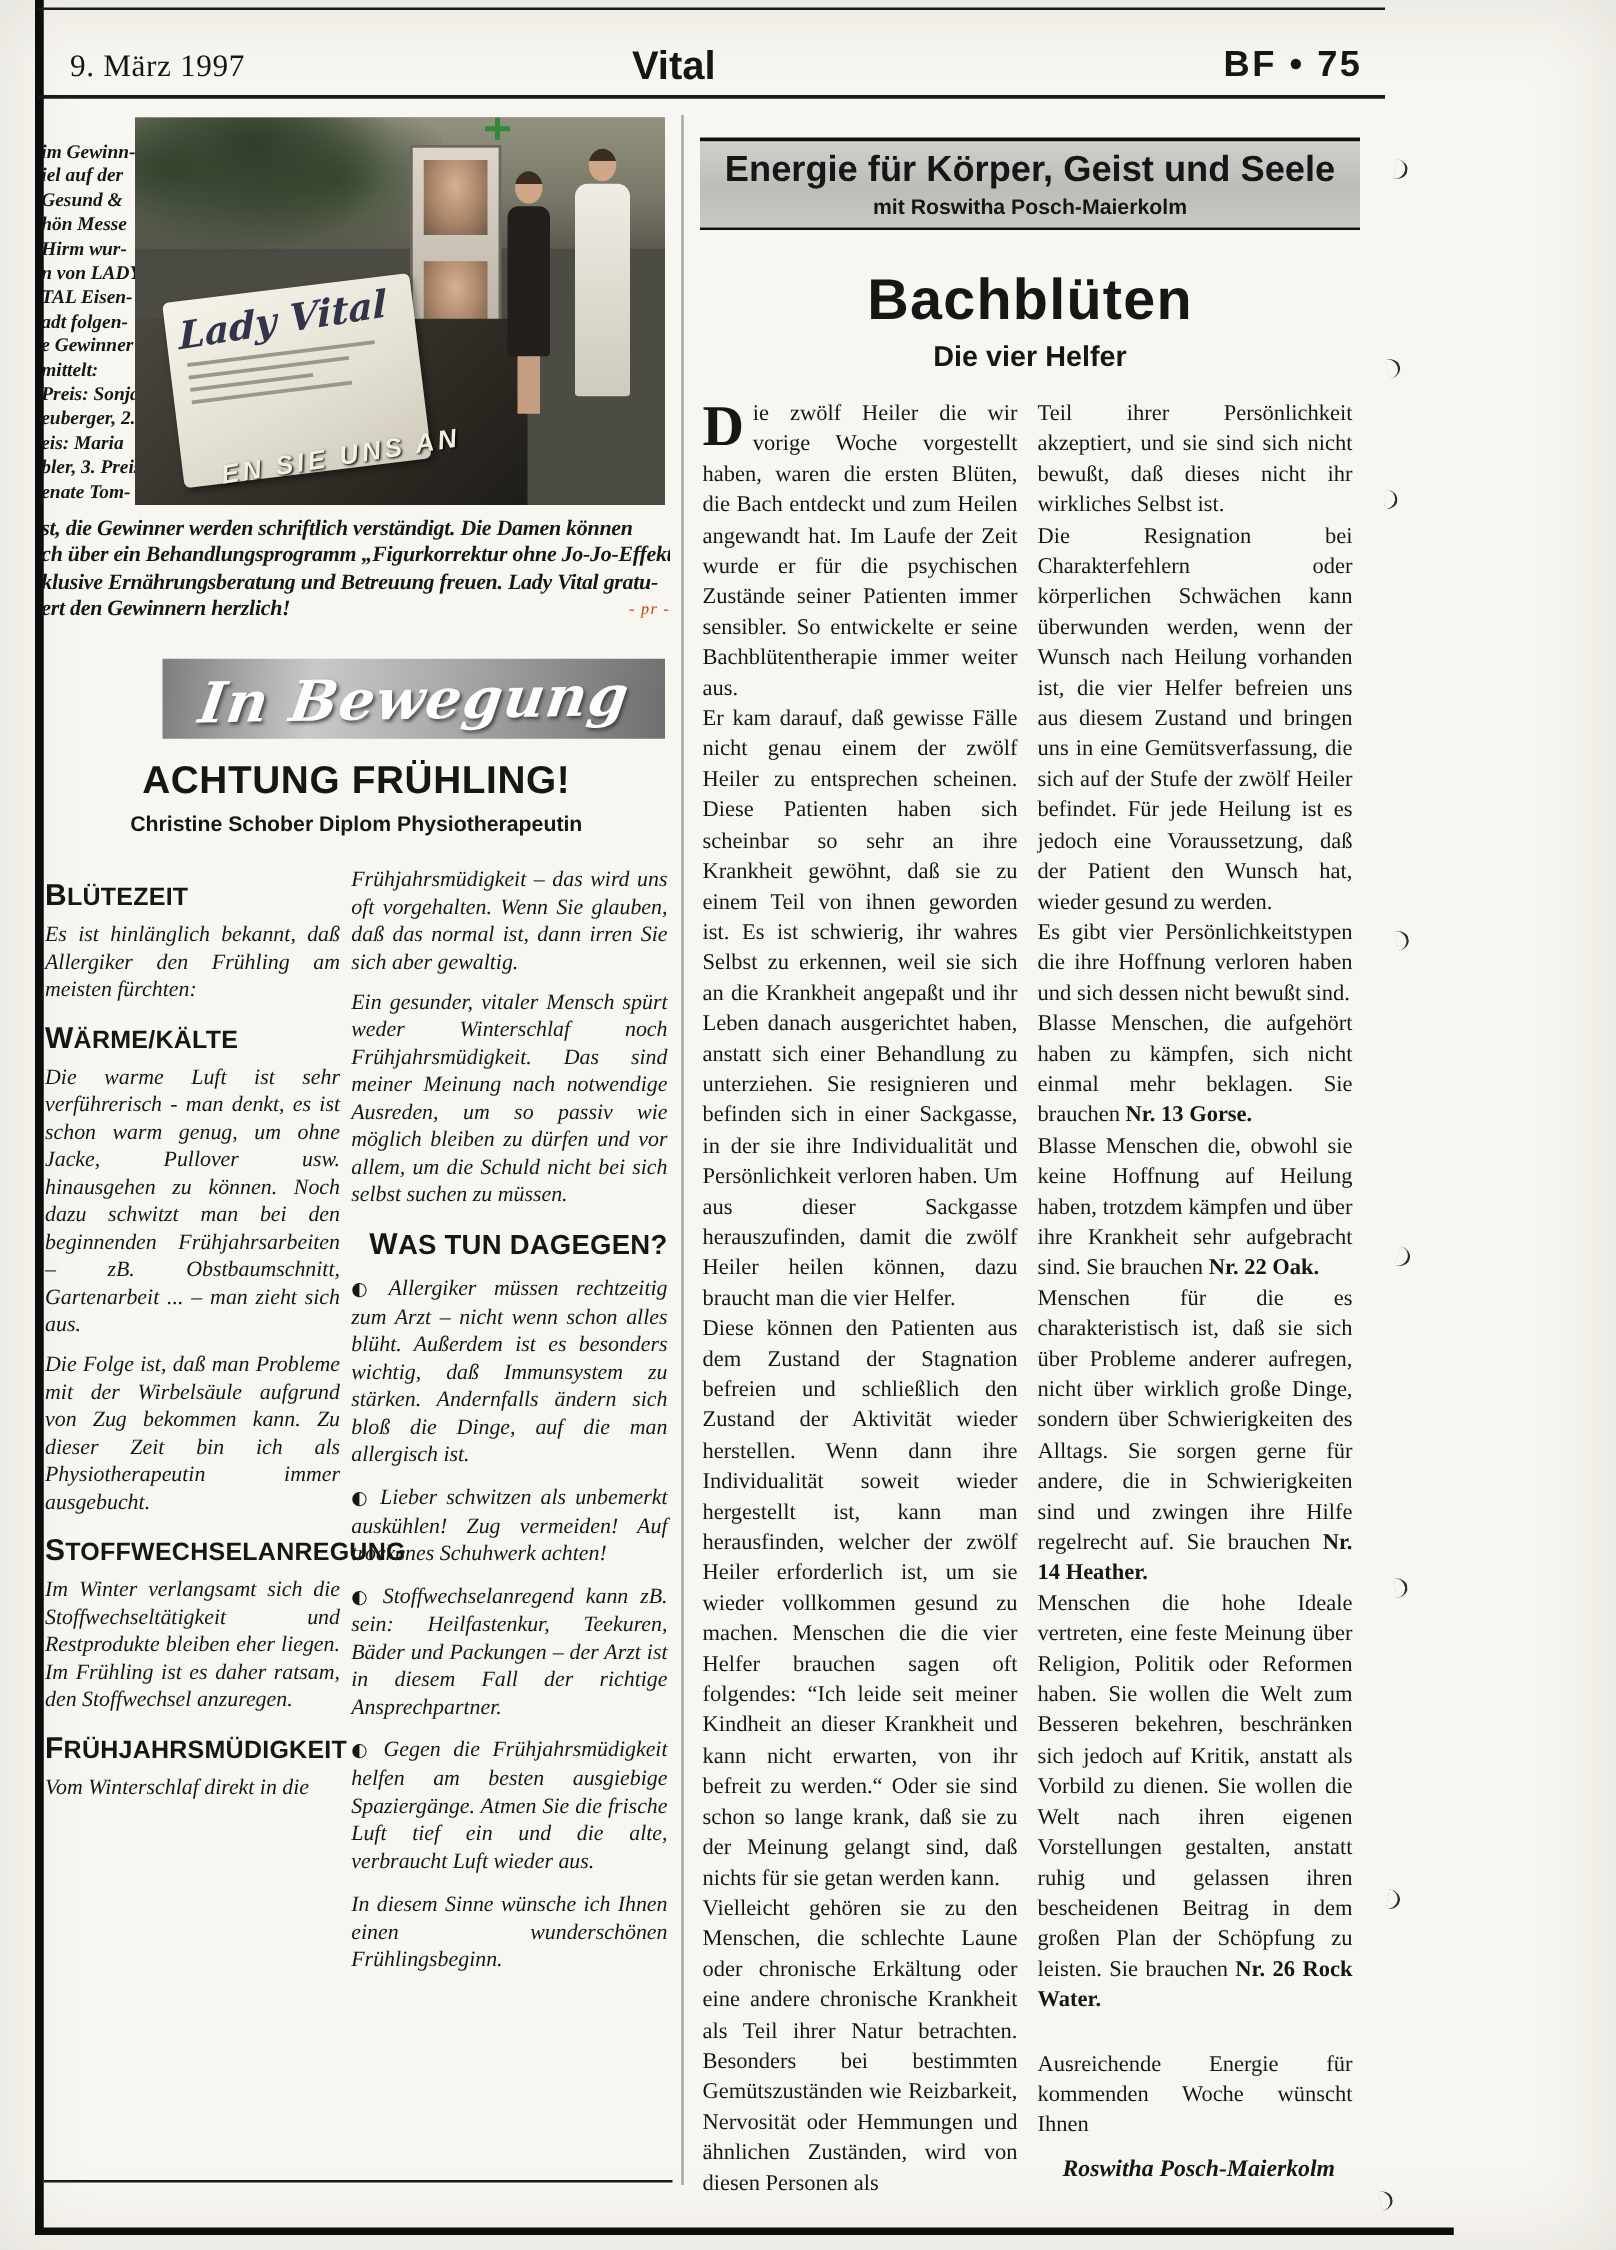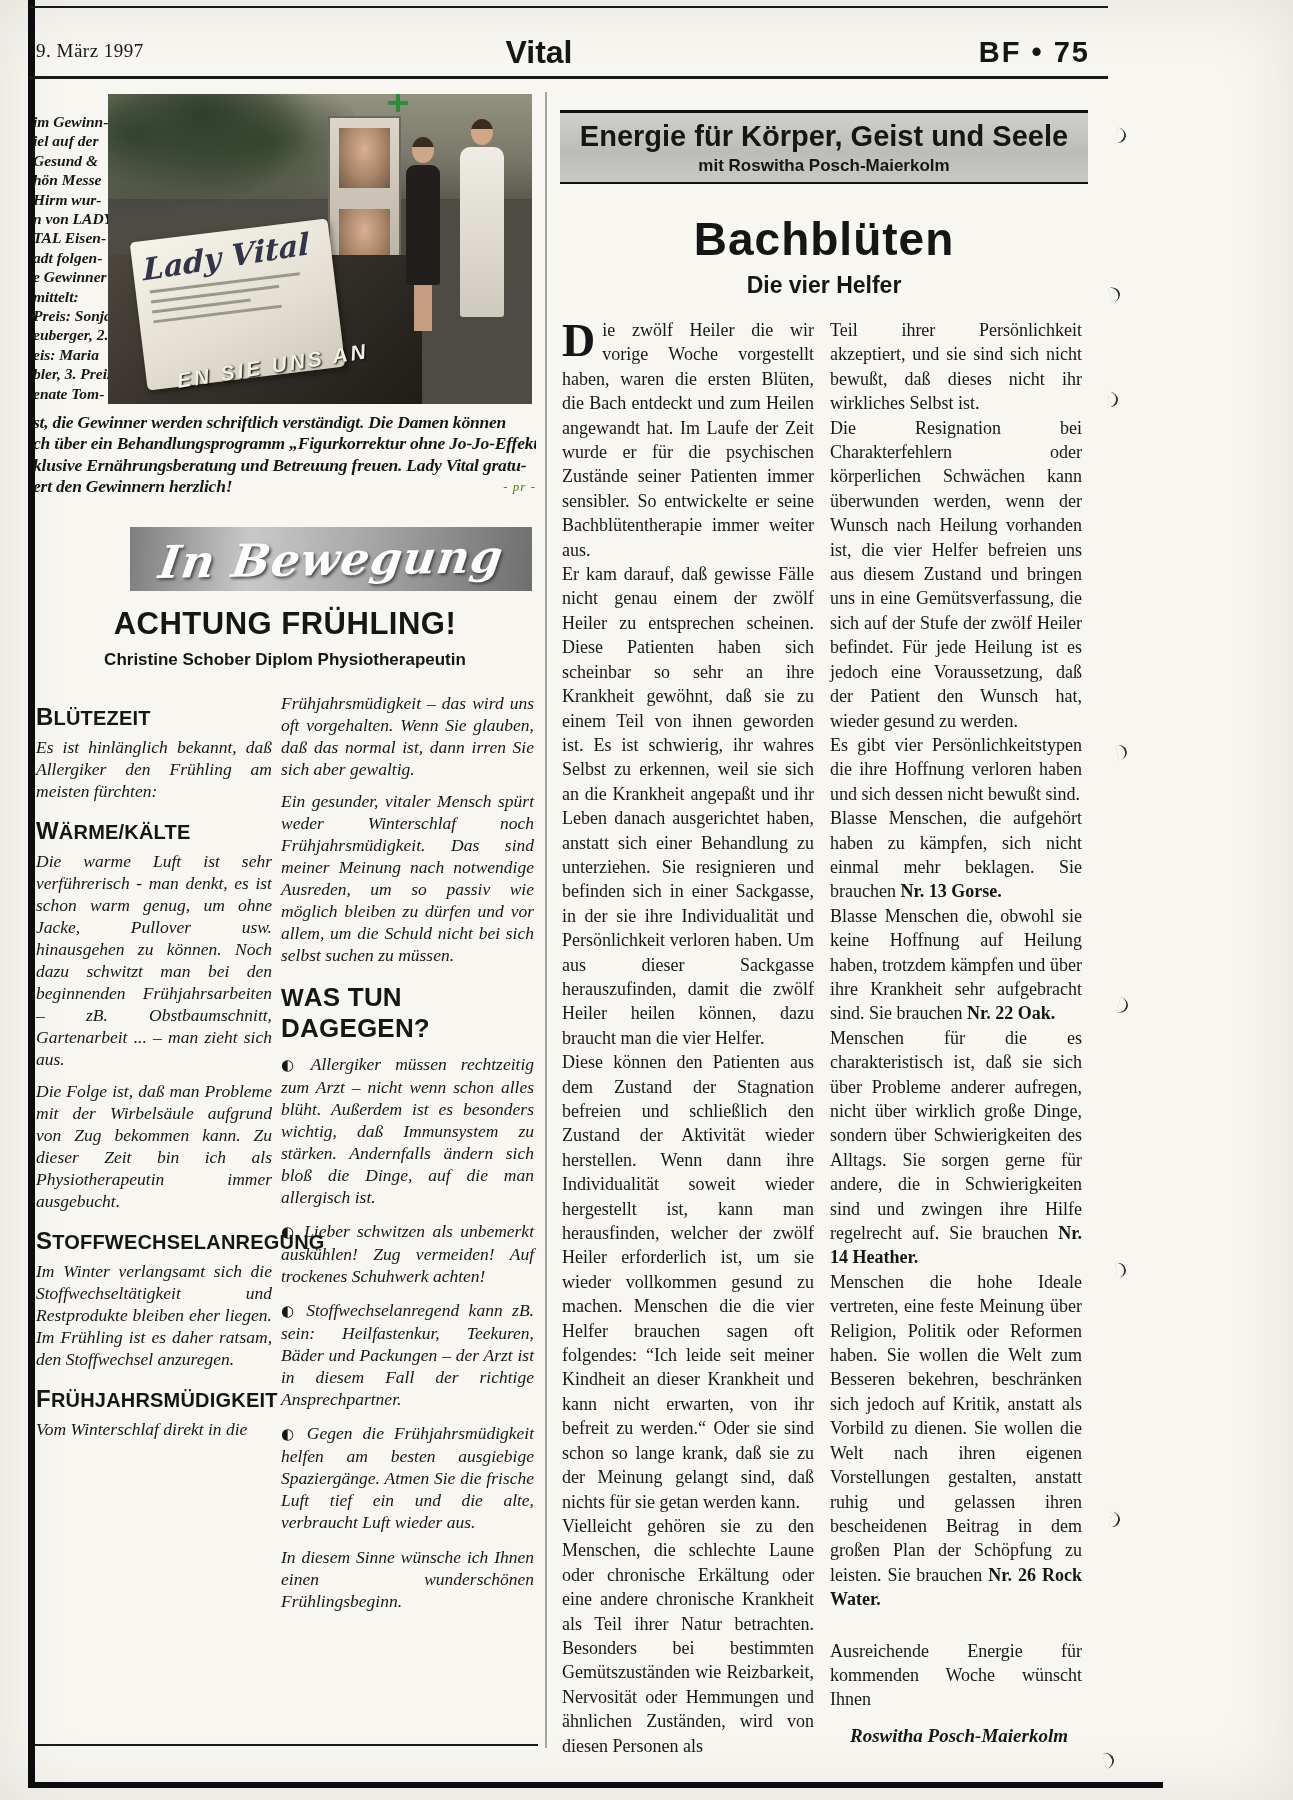--- a/index.html
+++ b/index.html
@@ -8,21 +8,21 @@
     position: relative; width: 1293px; height: 1800px;
     background: #f8f6f0; overflow: hidden;
     font-family: "Liberation Serif", serif; color: #161616;
     box-shadow: inset 0 0 70px rgba(40,35,25,.10);
   }
   .abs { position: absolute; }
   .rule { position: absolute; background: #1a1a1a; }
   .sans { font-family: "Liberation Sans", "DejaVu Sans", sans-serif; }
 
   
-  .hdate { left: 36px; top: 40px; font-size: 19px; letter-spacing: .5px; }
+  .hdate { left: 36px; top: 40px; font-size: 25px; letter-spacing: .5px; padding-left: 20px; }
   .htitle { left: 289px; top: 34px; width: 500px; text-align: center; font-weight: 700; font-size: 32px; }
   .href  { left: 955px; top: 36px; width: 135px; text-align: right; font-weight: 700; font-size: 29px; letter-spacing: 2px; }
 
   
   .cutcol { left: 33px; top: 112px; width: 76px; height: 296px; overflow: hidden; }
   .cutline { white-space: nowrap; font-weight: 700; font-style: italic; font-size: 15.5px; line-height: 19.4px; overflow: hidden; }
 
   
   .photo { left: 108px; top: 94px; width: 424px; height: 310px; background:#4c4b44; overflow: hidden; }
   .ph-wall { position:absolute; left:0; top:0; width:100%; height:34%;
@@ -60,21 +60,21 @@
     font-size:21px; letter-spacing:3px; color:#f1eee2; text-shadow:1px 1px 2px #000; white-space:nowrap; }
   .ph-cross { position:absolute; left:66%; top:0; width:20px; height:18px; }
   .ph-cross .vb { position:absolute; left:8px; top:0; width:4px; height:18px; background:#2f8a3a; }
   .ph-cross .hb { position:absolute; left:0; top:7px; width:20px; height:4px; background:#2f8a3a; }
 
   
   .caption { left: 33px; top: 412px; width: 503px; }
   .capline { white-space: nowrap; overflow: hidden; font-weight:700; font-style: italic;
     font-size: 17.5px; line-height: 21.4px; letter-spacing: -0.2px; }
   .caprow { display:flex; justify-content: space-between; align-items: flex-start; }
-  .byline { font-size: 13px; font-weight: 400; font-style: italic; color:#4d7c0f; letter-spacing:1px; }
+  .byline { font-size: 13px; font-weight: 400; font-style: italic; color:#c2410c; letter-spacing:1px; }
 
   
   .bew-banner { left:130px; top:527px; width:402px; height:64px;
     background: linear-gradient(95deg,#7d7d7d 0%,#c9c9c9 30%,#a8a8a8 58%,#6f6f6f 100%);
     display:flex; align-items:center; justify-content:center; }
   .bew-script { font-family:"DejaVu Serif", serif; font-style:italic; font-weight:700;
     font-size:45px; color:#fdfdfb; transform: skewX(-9deg) rotate(-1deg);
     text-shadow: 2px 2px 3px rgba(55,55,55,.85); letter-spacing:1px; }
 
   .bew-headline { left:35px; top:606px; width:500px; text-align:center; font-weight:700;
@@ -92,21 +92,21 @@
   .pt-face { position:absolute; left:29%; top:17%; width:42%; height:44%; border-radius:50% 50% 46% 46%;
     background: linear-gradient(#dcb79c,#c3987c); }
   .pt-shoulders { position:absolute; bottom:0; left:0; width:100%; height:20%;
     background:#463b31; border-radius:45% 45% 0 0 / 90% 90% 0 0; }
   .port-note { font-weight:700; font-style:italic; font-size:17px; line-height:25px; padding-top:10px; }
 
   .schead { font-family:"Liberation Sans", sans-serif; font-weight:700; font-size:20px;
     letter-spacing:.2px; margin:15px 0 5px; }
   .schead::first-letter { font-size:24px; }
   .it { font-style:italic; font-size:17.5px; line-height:22px; text-align:justify; margin:0 0 10px; }
-  .dagegen-title { text-align:left; font-size:26px; margin:16px 0 9px; }
+  .dagegen-title { text-align:right; font-size:22px; margin:16px 0 9px; }
   .bullet { margin-bottom:12px; }
   .bicon { font-family:"DejaVu Sans", sans-serif; font-style:normal; font-size:15px; margin-right:7px; }
   .bew-closing { margin-top:13px; }
 
   
   .bach-box { left:560px; top:110px; width:528px; border-top:3px solid #101010;
     border-bottom:2px solid #101010; padding:7px 6px 6px;
     background: linear-gradient(180deg,#cfcfcc 0%,#bcbcb9 55%,#c8c8c5 100%); }
   .bach-box-title { text-align:center; font-weight:700; font-size:29px; }
   .bach-box-sub { text-align:center; font-weight:700; font-size:17px; margin-top:3px; }

